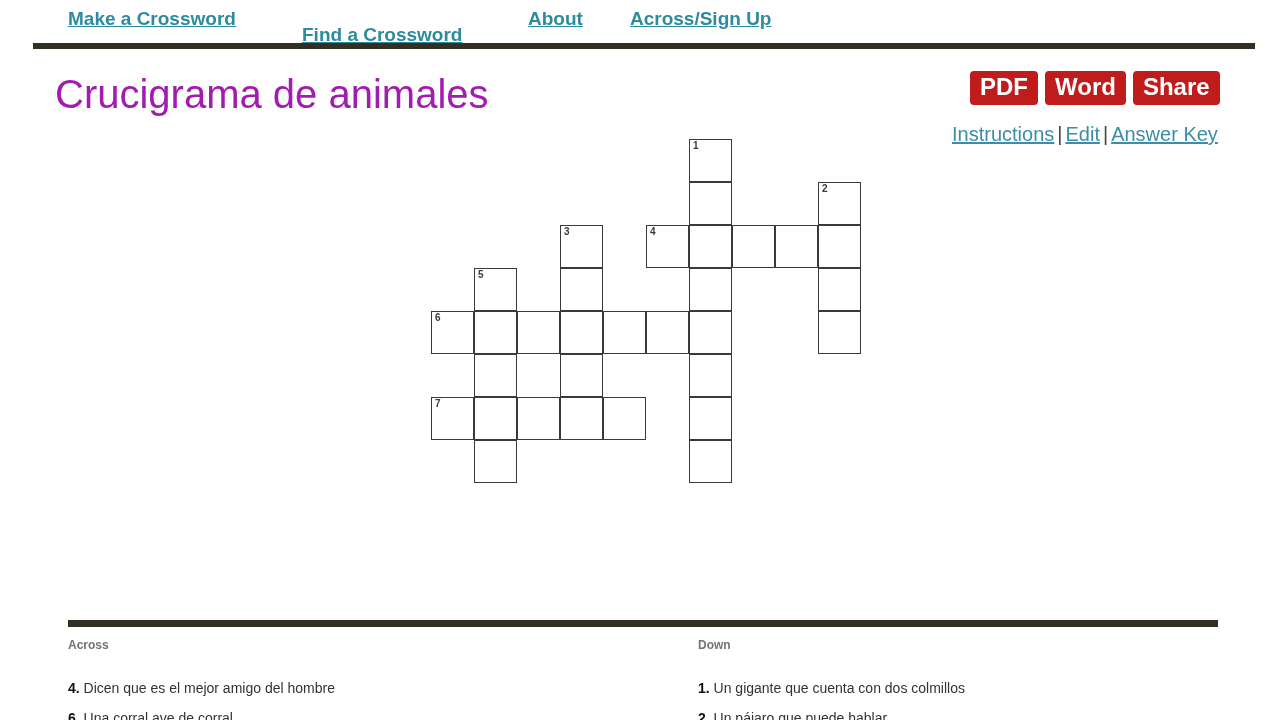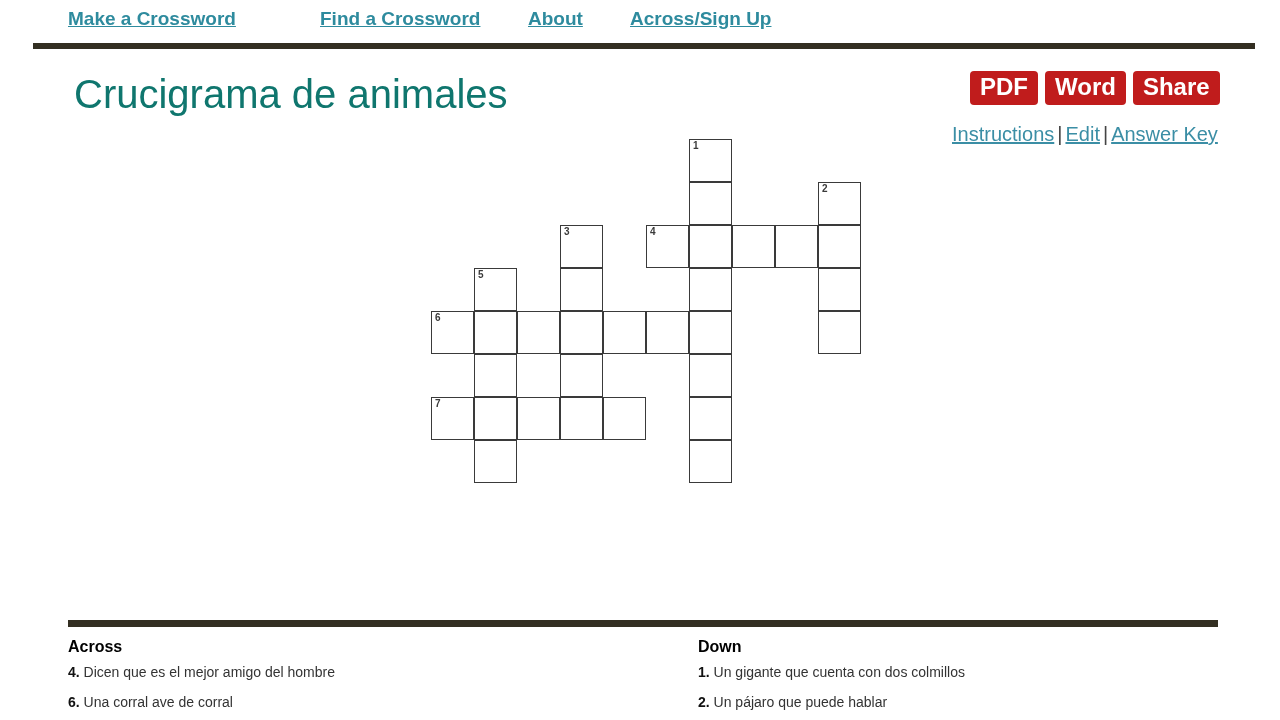--- a/index.html
+++ b/index.html
@@ -27,41 +27,41 @@
     position: absolute;
     top: 8px;
     font-size: 19px;
     font-weight: bold;
     color: #2e8b9e;
     text-decoration: underline;
     white-space: nowrap;
     cursor: pointer;
   }
   #nav-make   { left: 68px; }
-  #nav-find   { left: 320px; }
+  #nav-find   { left: 302px; margin-top: 16px; }
   #nav-about  { left: 528px; }
   #nav-login  { left: 630px; }
 
   #nav-rule {
     position: absolute;
     left: 33px;
     top: 43px;
     width: 1222px;
     height: 6px;
     background: #332f22;
   }
 
   
   #page-title {
     position: absolute;
-    left: 74px;
+    left: 55px;
     top: 72px;
     font-size: 40px;
     font-weight: normal;
-    color: #0f766e;
+    color: #a21caf;
     letter-spacing: 0px;
     white-space: nowrap;
   }
 
   
   #actions {
     position: absolute;
     left: 970px;
     top: 71px;
     display: flex;
@@ -135,24 +135,24 @@
   .clue-col {
     position: absolute;
     top: 638px;
     font-size: 15px;
     color: #222222;
   }
   #across-col { left: 68px; width: 600px; }
   #down-col   { left: 698px; width: 540px; }
 
   .clue-heading {
-    font-size: 16px;
-    font-weight: bold;
-    color: #000000;
-    margin: 0 0 8px 0;
+    font-size: 12px;
+    font-weight: bold;
+    color: #737373;
+    margin: 0 0 28px 0;
   }
   .clue-item {
     margin: 0 0 14px 0;
     font-size: 14px;
     color: #333333;
     white-space: nowrap;
   }
   .clue-item .cnum {
     font-weight: bold;
     color: #111111;

